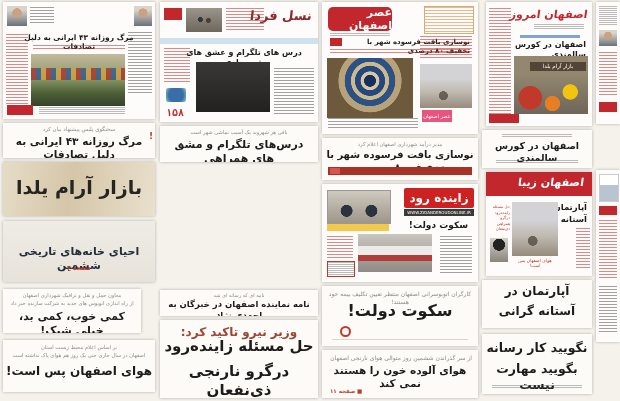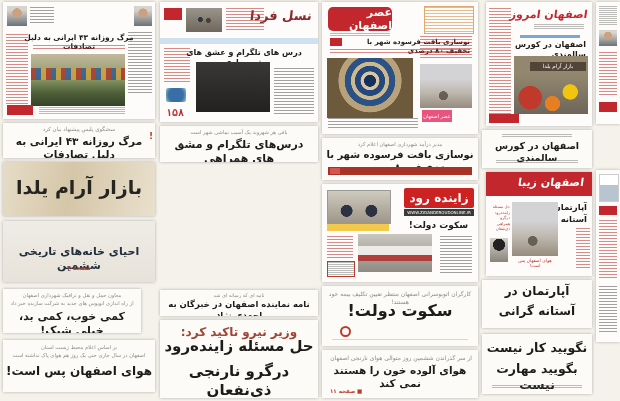--- a/index.html
+++ b/index.html
@@ -185,21 +185,21 @@
     <div class="abs ph-cleric" style="left:4px;top:66px;width:18px;height:24px;"></div>
     <div class="abs bars-red" style="right:2px;top:56px;width:14px;height:40px;"></div>
   </div>
 
   <div class="clip" style="left:482px;top:280px;width:110px;height:48px;background:#fcfbf8;">
     <div class="abs hl c rtl" style="left:0;right:0;top:4px;font-size:12px;">آپارتمان در</div>
     <div class="abs hl c rtl" style="left:0;right:0;top:24px;font-size:12px;">آستانه گرانی</div>
   </div>
 
   <div class="clip" style="left:482px;top:334px;width:110px;height:60px;background:#fcfbf8;">
-    <div class="abs hl c rtl" style="left:0;right:0;top:6px;font-size:12.5px;">نگویید کار نیست</div>
+    <div class="abs hl c rtl" style="left:0;right:0;top:6px;font-size:12.5px;">نگویید کار رسانه</div>
     <div class="abs hl c rtl" style="left:0;right:0;top:27px;font-size:12.5px;">بگویید مهارت نیست</div>
     <div class="abs bars-fine" style="left:10px;right:10px;bottom:5px;height:4px;"></div>
   </div>
 
   <div class="clip" style="left:596px;top:2px;width:24px;height:122px;">
     <div class="abs ph-portrait" style="left:3px;top:28px;width:18px;height:16px;"></div>
     <div class="abs bars-red" style="left:3px;top:50px;width:18px;height:44px;"></div>
     <div class="abs redbox" style="left:3px;top:100px;width:18px;height:10px;"></div>
     <div class="abs bars-fine" style="left:3px;top:4px;width:18px;height:20px;"></div>
   </div>

